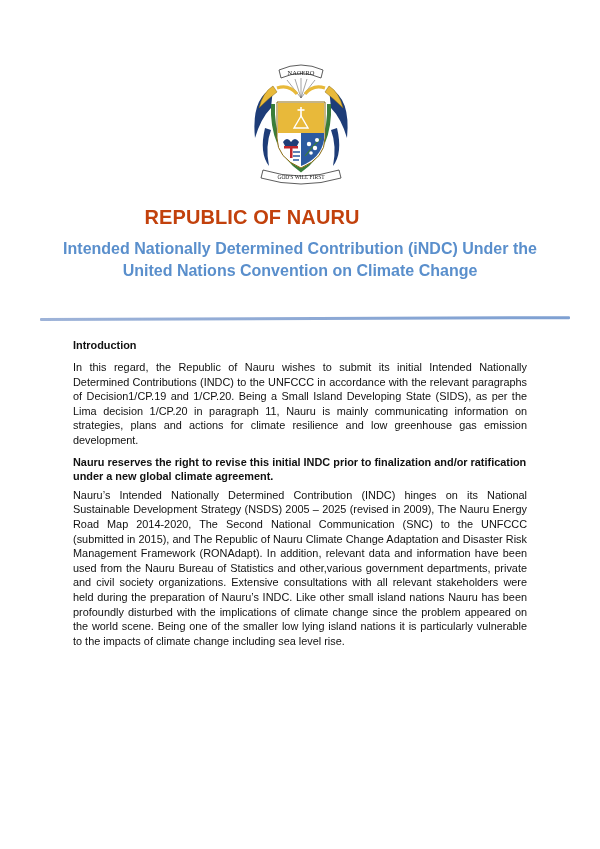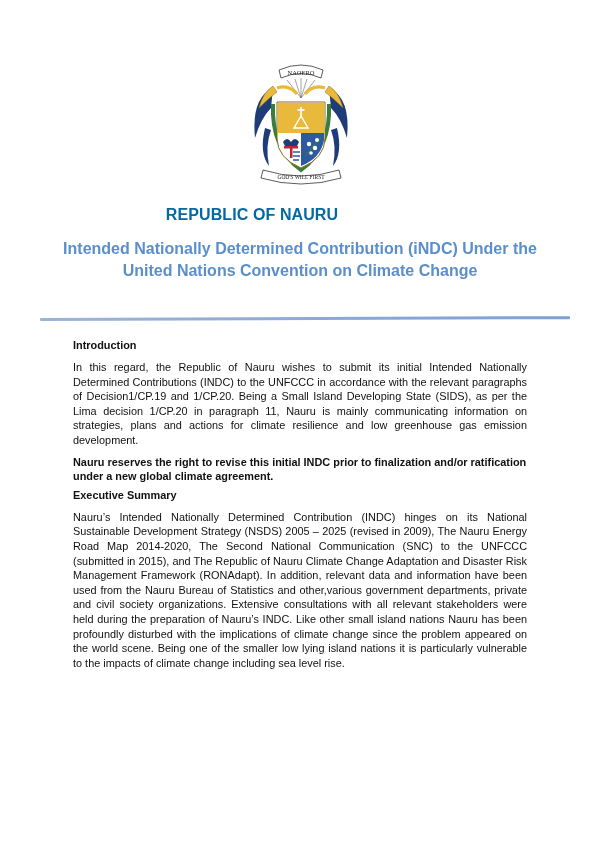--- a/index.html
+++ b/index.html
@@ -22,22 +22,22 @@
       width: 116px;
       height: 128px;
     }
     .title {
       position: absolute;
       left: 0;
       width: 504px;
       top: 206px;
       text-align: center;
       font-weight: bold;
-      font-size: 16px;
-      color: #0369a1;
+      font-size: 20px;
+      color: #c2410c;
       letter-spacing: 0.1px;
     }
     .subtitle {
       position: absolute;
       left: 60px;
       width: 480px;
       top: 238px;
       text-align: center;
       font-weight: bold;
       font-size: 16px;
@@ -145,15 +145,14 @@
 </svg>
 
 <div class="title">REPUBLIC OF NAURU</div>
 <div class="subtitle">Intended Nationally Determined Contribution (iNDC) Under the United Nations Convention on Climate Change</div>
 <div class="divider"></div>
 
 <div class="content">
   <h2>Introduction</h2>
   <p>In this regard, the Republic of Nauru wishes to submit its initial Intended Nationally Determined Contributions (INDC) to the UNFCCC in accordance with the relevant paragraphs of Decision1/CP.19 and 1/CP.20. Being a Small Island Developing State (SIDS), as per the Lima decision 1/CP.20 in paragraph 11, Nauru is mainly communicating information on strategies, plans and actions for climate resilience and low greenhouse gas emission development.</p>
   <p class="bold">Nauru reserves the right to revise this initial INDC prior to finalization and/or ratification under a new global climate agreement.</p>
-  <h2>Executive Summary</h2>
   <p>Nauru’s Intended Nationally Determined Contribution (INDC) hinges on its National Sustainable Development Strategy (NSDS) 2005 – 2025 (revised in 2009), The Nauru Energy Road Map 2014-2020, The Second National Communication (SNC) to the UNFCCC (submitted in 2015), and The Republic of Nauru Climate Change Adaptation and Disaster Risk Management Framework (RONAdapt). In addition, relevant data and information have been used from the Nauru Bureau of Statistics and other,various government departments, private and civil society organizations. Extensive consultations with all relevant stakeholders were held during the preparation of Nauru’s INDC. Like other small island nations Nauru has been profoundly disturbed with the implications of climate change since the problem appeared on the world scene. Being one of the smaller low lying island nations it is particularly vulnerable to the impacts of climate change including sea level rise.</p>
 </div>
 
 </body></html>

